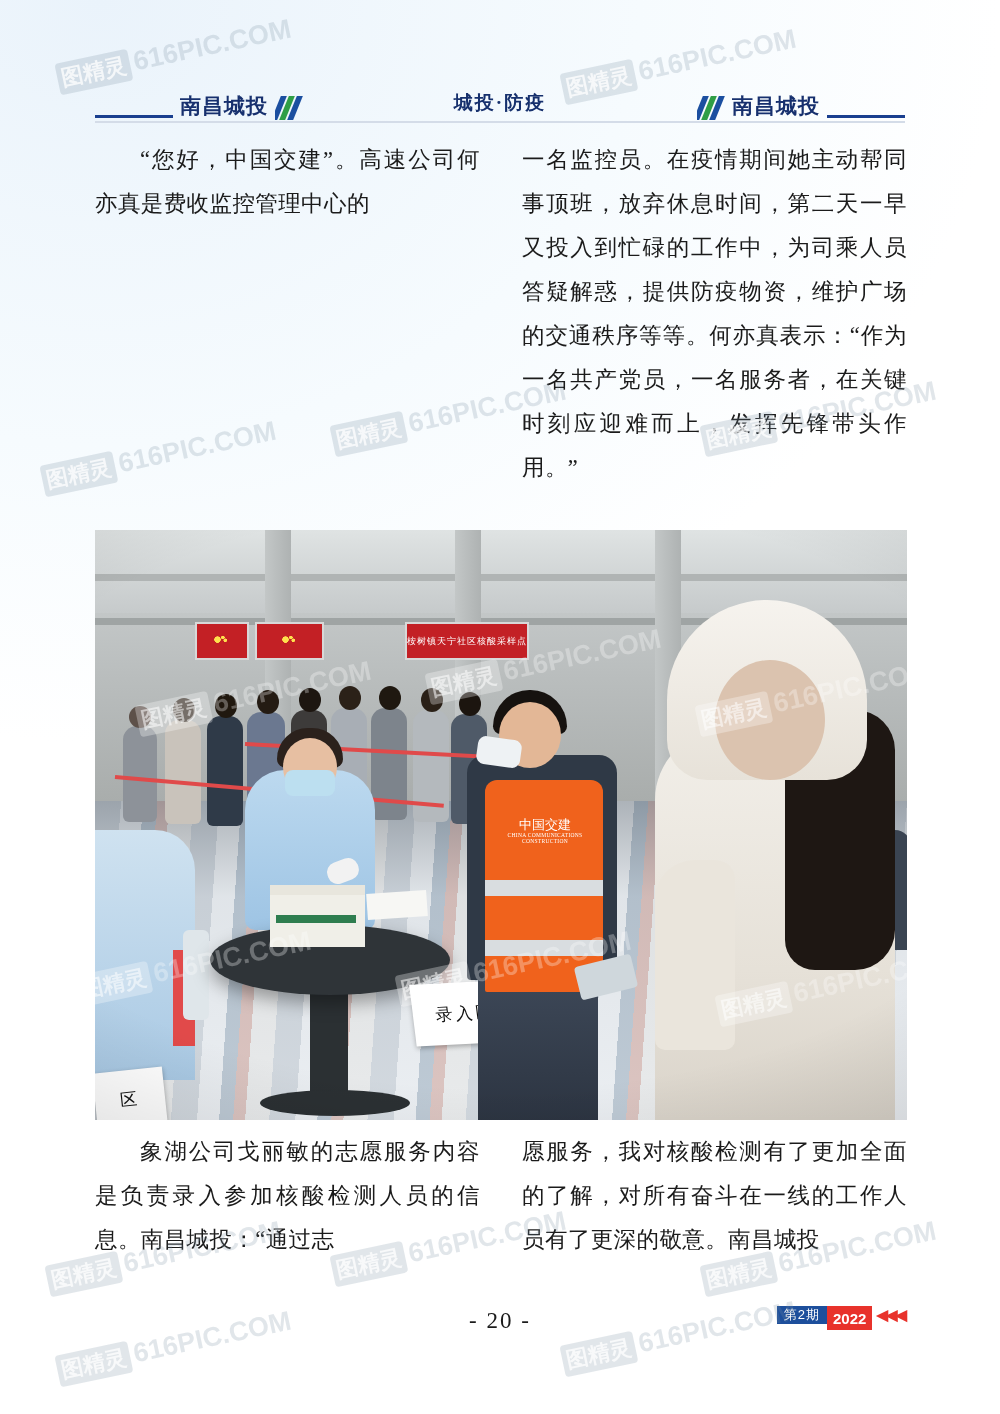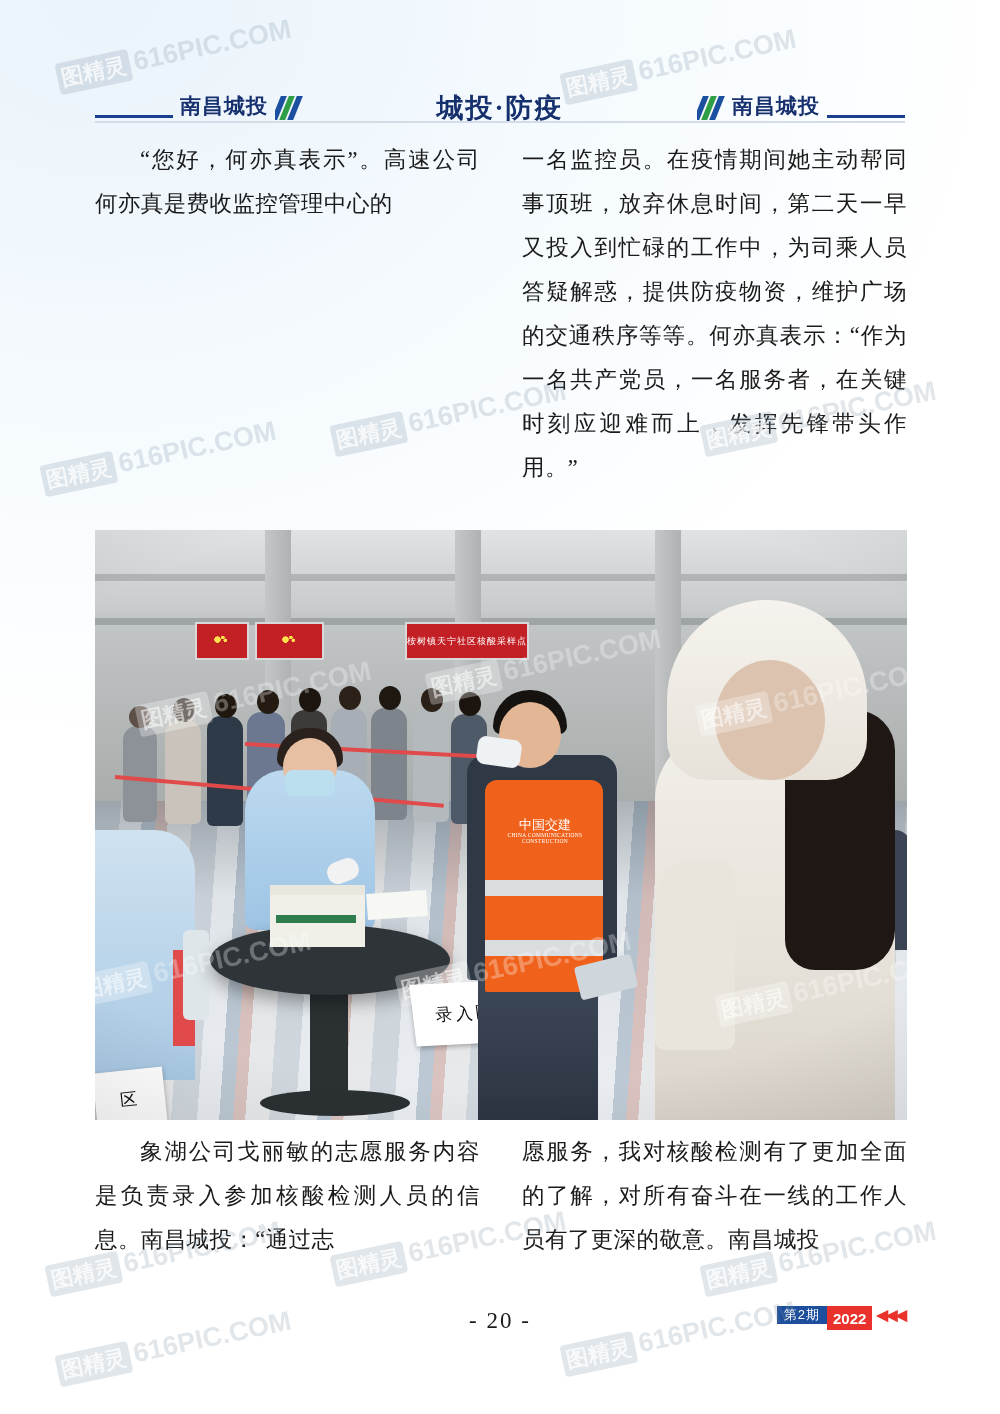--- a/index.html
+++ b/index.html
@@ -75,21 +75,21 @@
   .logo-mark i:nth-child(1) { left: 1px;  background: #1b4fa0; }
   .logo-mark i:nth-child(2) { left: 9px;  background: #2f9e46; }
   .logo-mark i:nth-child(3) { left: 17px; background: #1b4fa0; }
 
   .header-title {
     position: absolute;
     left: 0;
     right: 0;
     top: 2px;
     text-align: center;
-    font-size: 27px;
+    font-size: 19px;
     font-weight: bold;
     color: #16306d;
     letter-spacing: 2px;
   }
   .header-line {
     position: absolute;
     left: 0;
     right: 0;
     top: 33px;
     border-top: 2px solid #d4dce8;
@@ -454,21 +454,21 @@
         </span>
       <span class="logo-name">南昌城投</span>
       <div class="logo-rule"></div>
     </div>
 
     <div class="header-line"></div>
   </div>
 
   <div class="cols">
     <div class="col">
-      <p class="indent">“您好，何亦真表示”。高速公司何亦真是费收监控管理中心的</p>
+      <p class="indent">“您好，中国交建”。高速公司何亦真是费收监控管理中心的</p>
     </div>
     <div class="col">
       <p>一名监控员。在疫情期间她主动帮同事顶班，放弃休息时间，第二天一早又投入到忙碌的工作中，为司乘人员答疑解惑，提供防疫物资，维护广场的交通秩序等等。何亦真表示：“作为一名共产党员，一名服务者，在关键时刻应迎难而上，发挥先锋带头作用。”</p>
     </div>
   </div>
 
   <div class="photo">
     <div class="ph hall-wall"></div>
     <div class="ph hall-ceiling"></div>
     <div class="ph beam b1"></div>

